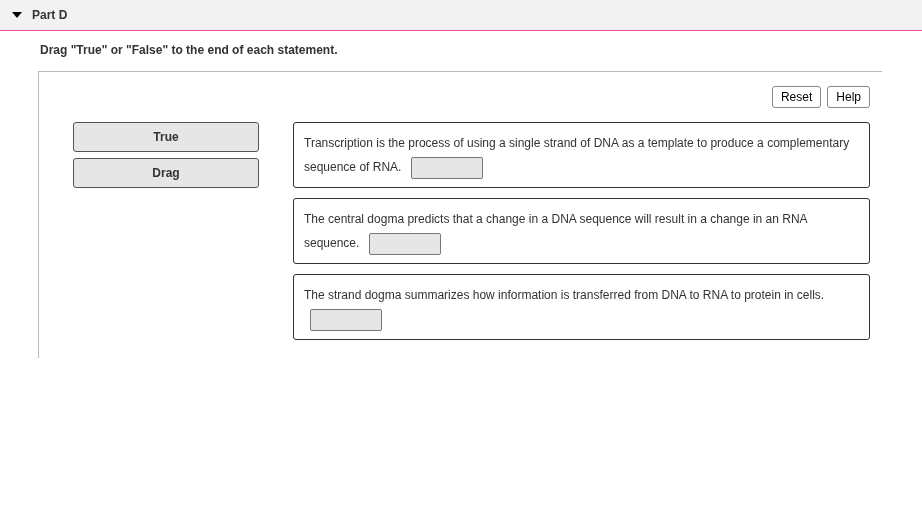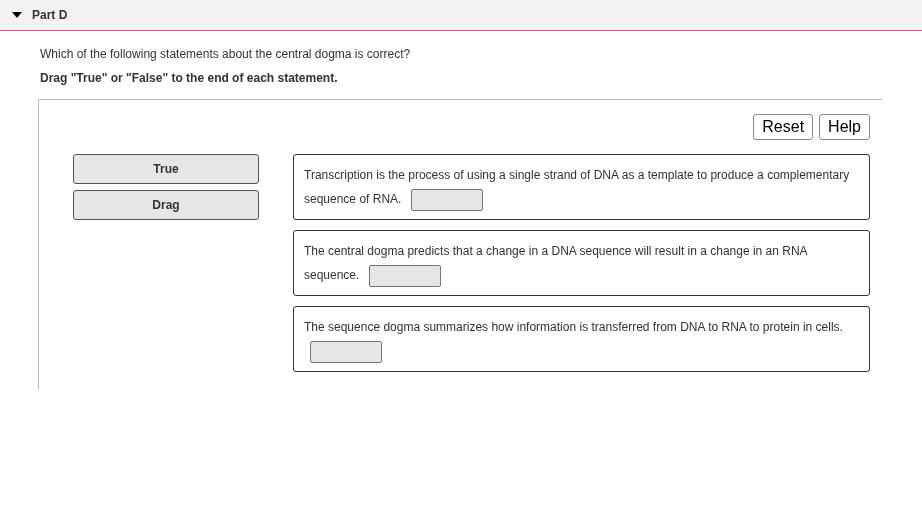--- a/index.html
+++ b/index.html
@@ -41,21 +41,21 @@
     display: flex;
     justify-content: flex-end;
     gap: 6px;
     padding: 0 12px 14px 0;
   }
   .tool-btn {
     border: 1px solid #888;
     border-radius: 3px;
     background: #fff;
     padding: 3px 8px;
-    font-size: 16px;
+    font-size: 12px;
     cursor: pointer;
     font-family: inherit;
   }
   .drag-zone {
     display: flex;
     align-items: flex-start;
     gap: 34px;
     padding: 0 12px 4px 34px;
   }
   .bins { display: flex; flex-direction: column; gap: 6px; width: 186px; }
@@ -88,21 +88,20 @@
 </style>
 </head>
 <body>
 
 <div class="part-header">
   <span class="caret"></span>
   <span class="part-title">Part D</span>
 </div>
 
 <div class="question-area">
-  <div class="q-text">Which of the following statements about the central dogma is correct?</div>
   <div class="q-instr">Drag "True" or "False" to the end of each statement.</div>
 
   <div class="work-panel">
     <div class="toolbar">
       <button class="tool-btn">Reset</button>
       <button class="tool-btn">Help</button>
     </div>
 
     <div class="drag-zone">
       <div class="bins">
@@ -113,19 +112,19 @@
       <div class="statements">
         <div class="stmt">
           <span>Transcription is the process of using a single strand of DNA as a template to produce a complementary sequence of RNA.</span>
           <span class="drop-slot"></span>
         </div>
         <div class="stmt">
           <span>The central dogma predicts that a change in a DNA sequence will result in a change in an RNA sequence.</span>
           <span class="drop-slot"></span>
         </div>
         <div class="stmt">
-          <span>The sequence dogma summarizes how information is transferred from DNA to RNA to protein in cells.</span>
+          <span>The strand dogma summarizes how information is transferred from DNA to RNA to protein in cells.</span>
           <span class="drop-slot"></span>
         </div>
       </div>
     </div>
   </div>
 </div>
 
 </body></html>

